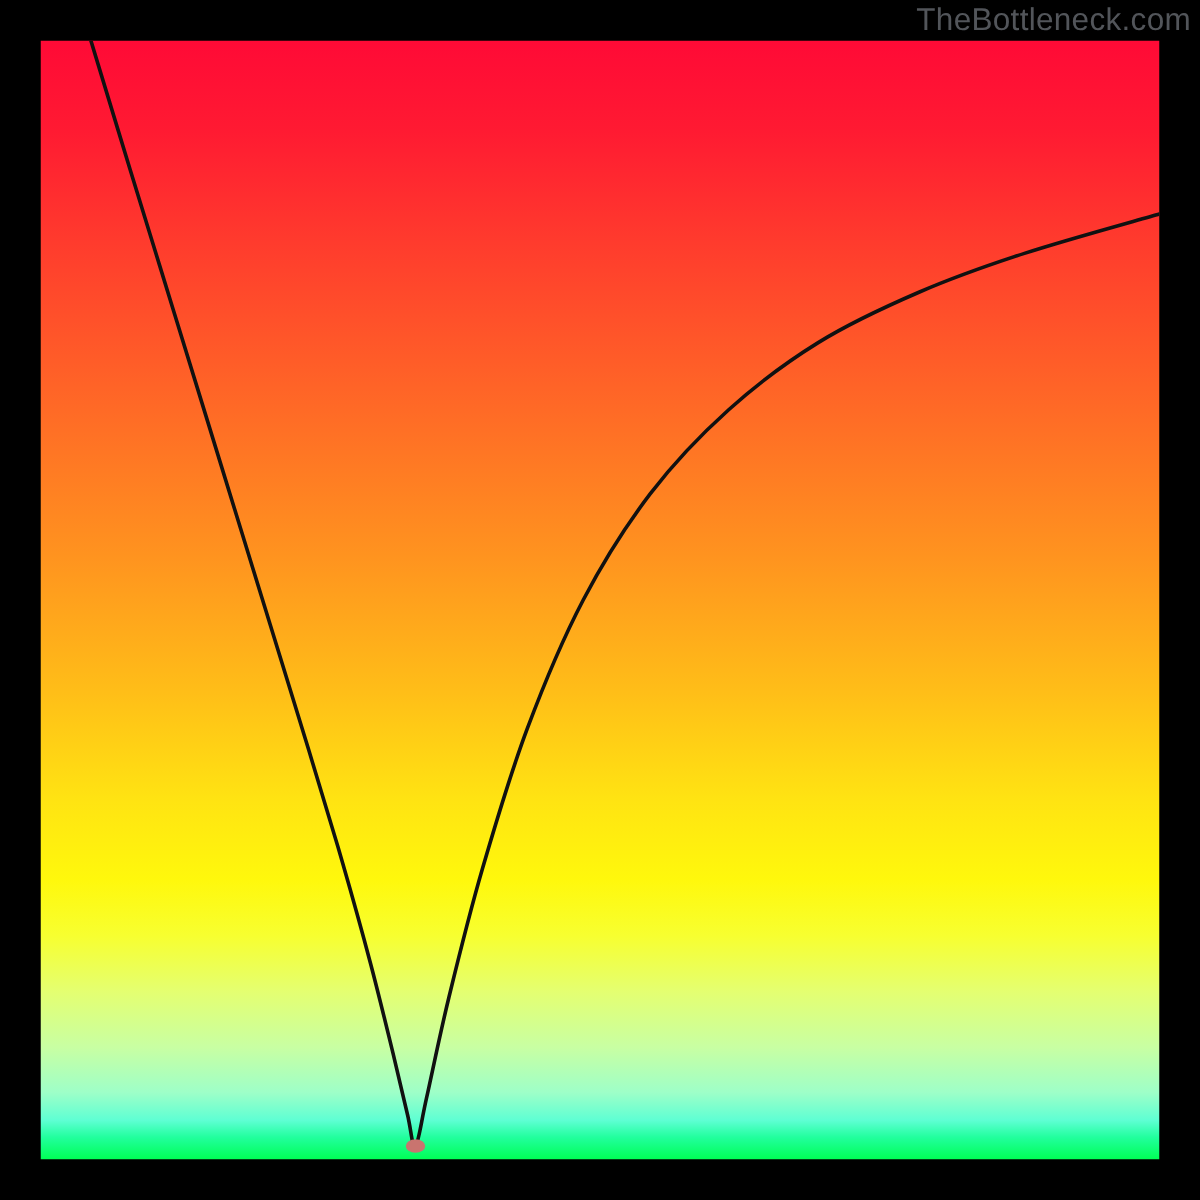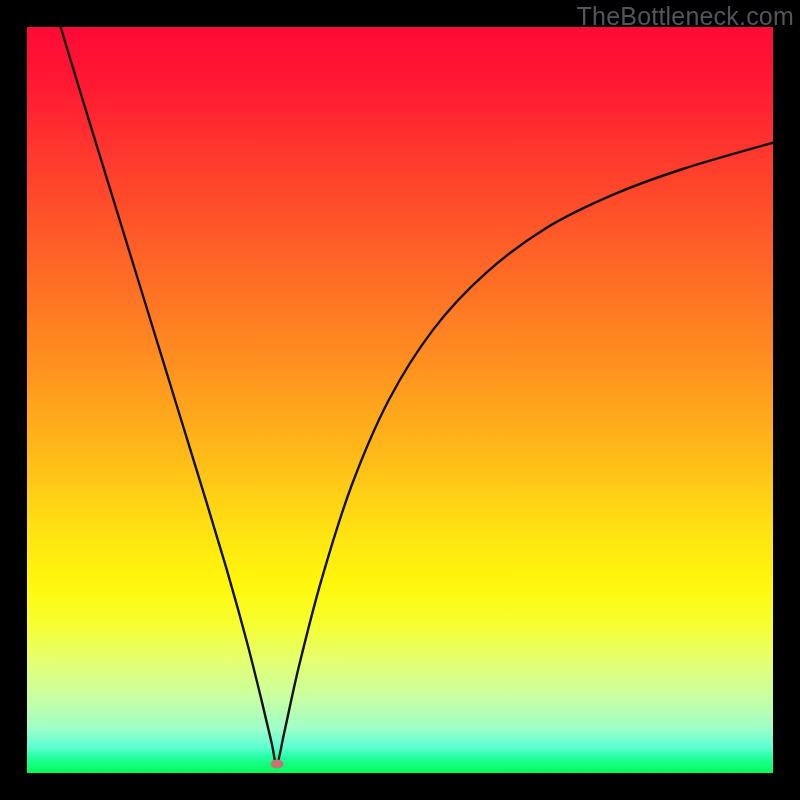--- a/index.html
+++ b/index.html
@@ -9,21 +9,21 @@
     background: #000;
     position: relative;
     font-family: Arial, Helvetica, sans-serif;
     overflow: hidden;
   }
   .watermark {
     position: absolute;
     top: 2px;
     right: 6px;
     color: #52555a;
-    font-size: 25px;
+    font-size: 21px;
     font-weight: 400;
     z-index: 10;
     letter-spacing: 0.2px;
     margin-left: 40px;
   }
   .plot-area {
     position: absolute;
     left: 27px;
     top: 27px;
     width: 746px;

